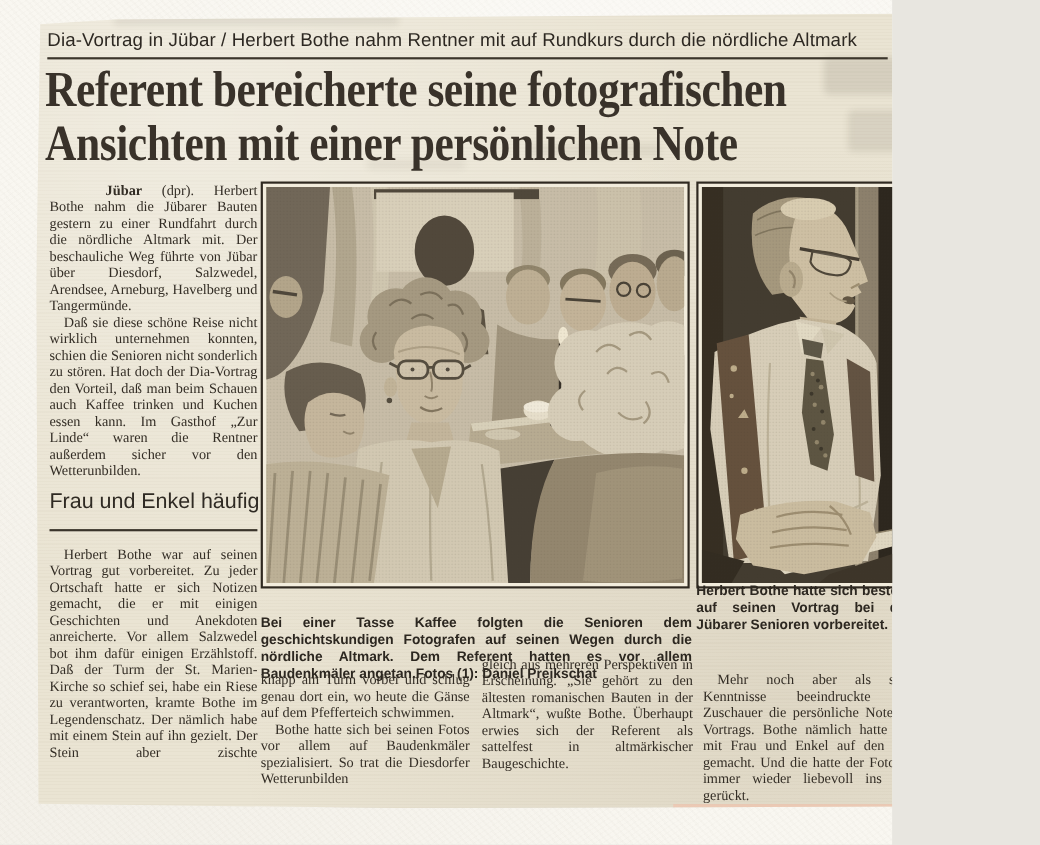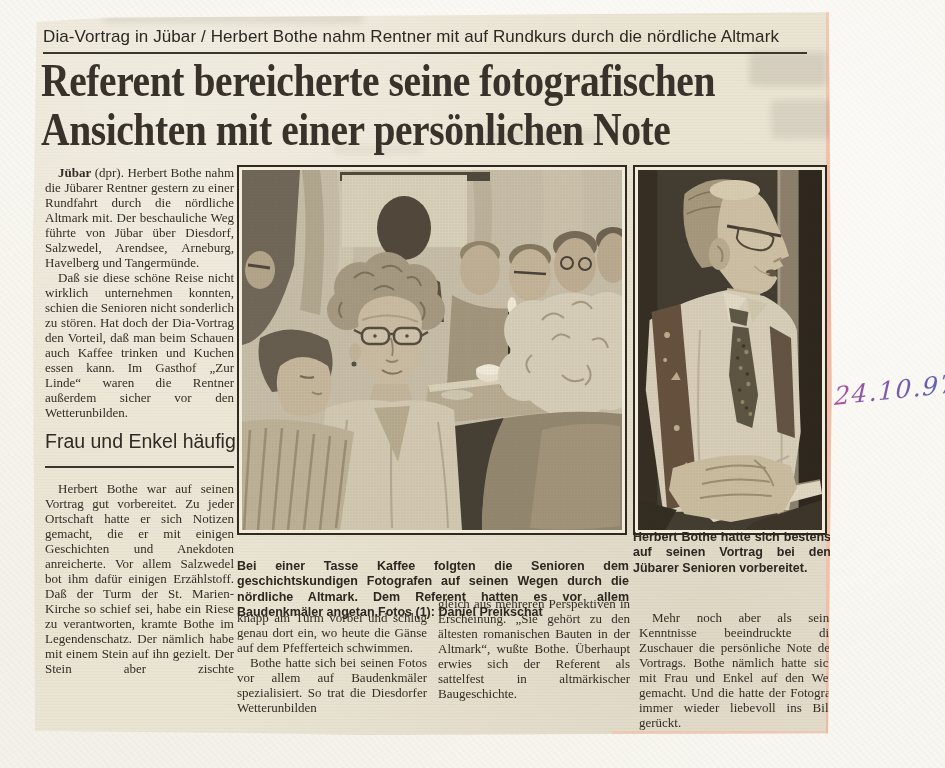--- a/index.html
+++ b/index.html
@@ -1,17 +1,17 @@
 <!DOCTYPE html>
 <html><head>
 <meta charset="utf-8">
 <style>
   html,body{margin:0;padding:0;background:#e8e6e0;}
   .scan{
-    position:relative;width:945px;height:768px;overflow:hidden;
+    position:relative;width:811px;height:768px;overflow:hidden;
     background:#f9f7f1;
     background-image:
       radial-gradient(ellipse at 72% 28%, rgba(255,255,255,.55), rgba(255,255,255,0) 60%),
       radial-gradient(ellipse at 10% 90%, rgba(190,180,160,.10), rgba(255,255,255,0) 55%),
       repeating-linear-gradient(47deg, rgba(120,110,90,.022) 0 2px, rgba(255,255,255,0) 2px 5px),
       repeating-linear-gradient(-33deg, rgba(120,110,90,.018) 0 1px, rgba(255,255,255,0) 1px 4px);
     font-family:"Liberation Serif",serif;
   }
   .clipping{
     position:absolute;left:33px;top:12px;width:799px;height:723px;
@@ -40,21 +40,21 @@
   }
   .headline span{display:block;}
 
   .colL{position:absolute;left:12px;top:153px;width:189px;}
   .c2{position:absolute;left:204px;top:598px;width:190px;}
   .c3{position:absolute;left:405px;top:584px;width:192px;}
   .c4{position:absolute;left:606px;top:598px;width:196px;}
   .b{margin:0;font-size:13px;line-height:15px;text-align:justify;color:#332d25;text-indent:13px;}
   .b.noind{text-indent:0;}
   .b.cont{text-align-last:justify;font-family:Liberation Serif, serif;}
-  .lead{font-weight:bold;}
+  .lead{font-weight:bold;margin-left:38px;}
   .subhead{font-family:"Liberation Sans",sans-serif;font-size:19.5px;line-height:25px;
     color:#2f2a23;margin:9px 0 0;font-weight:400;}
   .subhead span{display:block;white-space:nowrap;}
   .subrule{border:0;border-top:2.5px solid #3a342b;margin:12px 0 13px;}
 
   figure{margin:0;position:absolute;box-sizing:border-box;border:2px solid #2f2920;padding:3px;background:#f2ecdc;}
   .phC{left:204px;top:153px;width:390px;height:370px;}
   .phR{left:600px;top:153px;width:194px;height:370px;}
   figure svg{display:block;width:100%;height:100%;}
 
@@ -89,21 +89,21 @@
     <div class="ghost" style="left:300px;top:133px;width:90px;height:9px;opacity:.07"></div>
 
     <div class="kicker">Dia-Vortrag in Jübar / Herbert Bothe nahm Rentner mit auf Rundkurs durch die nördliche Altmark</div>
 
     <h1 class="headline">
       <span>Referent bereicherte seine fotografischen</span>
       <span>Ansichten mit einer persönlichen Note</span>
     </h1>
 
     <div class="colL">
-      <p class="b"><span class="lead">Jübar</span><span> (dpr). Herbert Bothe nahm die Jübarer Rentner gestern zu einer Rundfahrt durch die nördliche Altmark mit. Der beschauliche Weg führte von Jübar über Diesdorf, Salzwedel, Arendsee, Arneburg, Havelberg und Tangermünde.</span></p>
+      <p class="b"><span class="lead">Jübar</span><span> (dpr). Herbert Bothe nahm die Jübarer Bauten gestern zu einer Rundfahrt durch die nördliche Altmark mit. Der beschauliche Weg führte von Jübar über Diesdorf, Salzwedel, Arendsee, Arneburg, Havelberg und Tangermünde.</span></p>
       <p class="b">Daß sie diese schöne Reise nicht wirklich unternehmen konnten, schien die Senioren nicht sonderlich zu stören. Hat doch der Dia-Vortrag den Vorteil, daß man beim Schauen auch Kaffee trinken und Kuchen essen kann. Im Gasthof „Zur Linde“ waren die Rentner außerdem sicher vor den Wetterunbilden.</p>
       <h2 class="subhead">
         <span>Frau und Enkel häufig</span>
       </h2>
       <hr class="subrule">
       <p class="b cont">Herbert Bothe war auf seinen Vortrag gut vorbereitet. Zu jeder Ortschaft hatte er sich Notizen gemacht, die er mit einigen Geschichten und Anekdoten anreicherte. Vor allem Salzwedel bot ihm dafür einigen Erzählstoff. Daß der Turm der St. Marien-Kirche so schief sei, habe ein Riese zu verantworten, kramte Bothe im Legendenschatz. Der nämlich habe mit einem Stein auf ihn gezielt. Der Stein aber zischte</p>
     </div>
 
     <figure class="phC">
       <svg viewBox="0 0 380 360" preserveAspectRatio="none">

